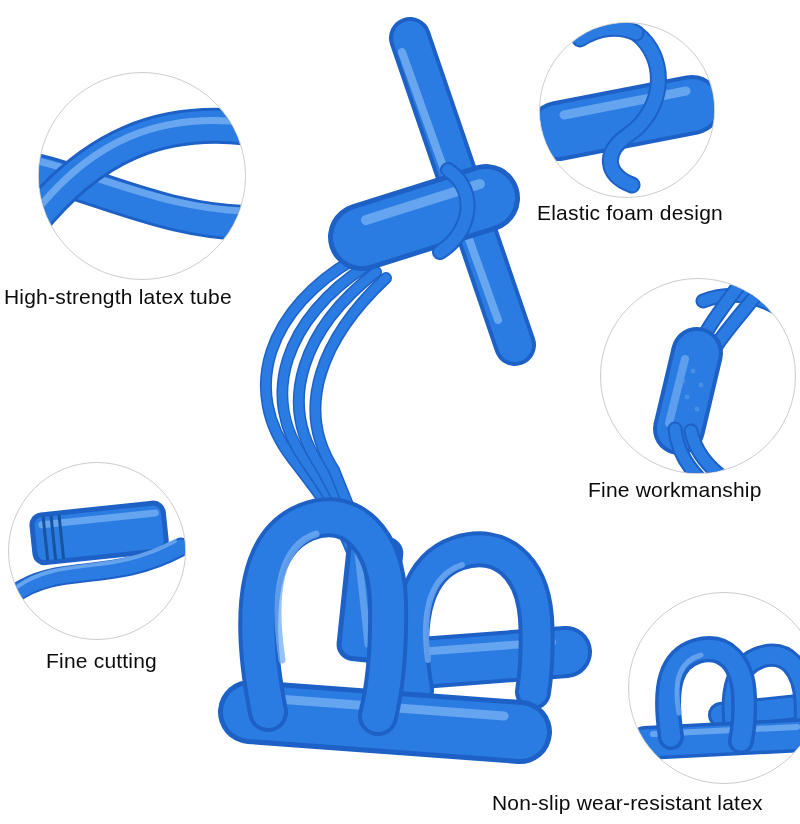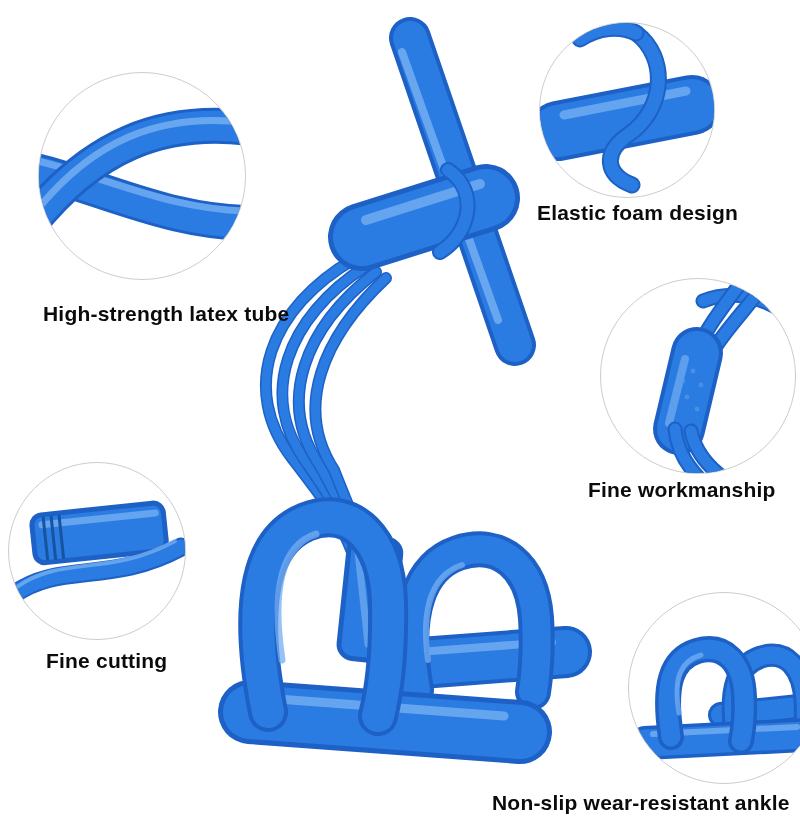--- a/index.html
+++ b/index.html
@@ -14,21 +14,21 @@
   .stage{
     position:relative;width:800px;height:824px;background:#ffffff;overflow:hidden;
   }
   .product-svg{position:absolute;left:0;top:0;}
   .callout{
     position:absolute;border-radius:50%;border:1.5px solid var(--circle-border);
     background:#ffffff;overflow:hidden;
   }
   .callout svg{display:block;}
   .callout-label{
-    position:absolute;font-weight:bold;font-size:21px;color:var(--text);
+    position:absolute;font-weight:normal;font-size:21px;color:var(--text);
     letter-spacing:0.2px;white-space:nowrap;
   }
   
   .tube{stroke:var(--blue);fill:none;stroke-linecap:round;}
   .tube-dark{stroke:var(--blue-dark);fill:none;stroke-linecap:round;}
   .tube-light{stroke:var(--blue-light);fill:none;stroke-linecap:round;}
 </style>
 </head>
 <body>
 
@@ -88,21 +88,21 @@
   <div class="callout" style="left:38px;top:72px;width:208px;height:208px;">
     <svg width="208" height="208" viewBox="0 0 208 208">
       <path class="tube-dark" stroke-width="36" d="M-12 96 C 60 112, 132 152, 220 150"></path>
       <path class="tube" stroke-width="30" d="M-12 96 C 60 112, 132 152, 220 150"></path>
       <path class="tube-light" stroke-width="7" opacity="0.8" d="M-10 86 C 58 100, 128 138, 214 138"></path>
       <path class="tube-dark" stroke-width="36" d="M-10 152 C 52 74, 122 42, 218 56"></path>
       <path class="tube" stroke-width="30" d="M-10 152 C 52 74, 122 42, 218 56"></path>
       <path class="tube-light" stroke-width="7" opacity="0.85" d="M-6 142 C 52 68, 120 38, 212 50"></path>
     </svg>
   </div>
-  <div class="callout-label" style="left:4px;top:302px;margin-left:39px;">High-strength latex tube</div>
+  <div class="callout-label" style="left:4px;top:285px;">High-strength latex tube</div>
 
   <div class="callout" style="left:539px;top:22px;width:176px;height:176px;">
     <svg width="176" height="176" viewBox="0 0 176 176">
       <line class="tube-dark" stroke-width="60" x1="18" y1="108" x2="152" y2="82"></line>
       <line class="tube" stroke-width="52" x1="18" y1="108" x2="152" y2="82"></line>
       <line class="tube-light" stroke-width="9" opacity="0.8" x1="24" y1="92" x2="146" y2="68"></line>
       <path class="tube-dark" stroke-width="17" d="M96 10 C 128 34, 126 86, 88 112 C 62 130, 66 152, 92 162"></path>
       <path class="tube" stroke-width="13" d="M96 10 C 128 34, 126 86, 88 112 C 62 130, 66 152, 92 162"></path>
       <path class="tube-dark" stroke-width="17" d="M96 10 C 80 2, 58 4, 40 16"></path>
       <path class="tube" stroke-width="13" d="M96 10 C 80 2, 58 4, 40 16"></path>
@@ -161,15 +161,15 @@
       <path class="tube-dark" stroke-width="23" d="M106 140 C 100 96, 108 72, 132 64 C 158 56, 174 76, 176 108 C 177 124, 176 134, 175 142"></path>
       <path class="tube" stroke-width="17" d="M106 140 C 100 96, 108 72, 132 64 C 158 56, 174 76, 176 108 C 177 124, 176 134, 175 142"></path>
       <line class="tube-dark" stroke-width="34" x1="16" y1="150" x2="176" y2="142"></line>
       <line class="tube" stroke-width="27" x1="16" y1="150" x2="176" y2="142"></line>
       <line class="tube-light" stroke-width="6" opacity="0.8" x1="24" y1="141" x2="168" y2="134"></line>
       <path class="tube-dark" stroke-width="26" d="M42 144 C 34 92, 42 66, 68 58 C 96 50, 114 70, 115 104 C 116 126, 114 138, 112 148"></path>
       <path class="tube" stroke-width="19" d="M42 144 C 34 92, 42 66, 68 58 C 96 50, 114 70, 115 104 C 116 126, 114 138, 112 148"></path>
       <path class="tube-light" stroke-width="5" opacity="0.75" d="M50 120 C 44 84, 52 68, 72 62"></path>
     </svg>
   </div>
-  <div class="callout-label" style="left:492px;top:791px;">Non-slip wear-resistant ankle</div>
+  <div class="callout-label" style="left:492px;top:791px;">Non-slip wear-resistant latex</div>
 
 </div>
 
 </body></html>

